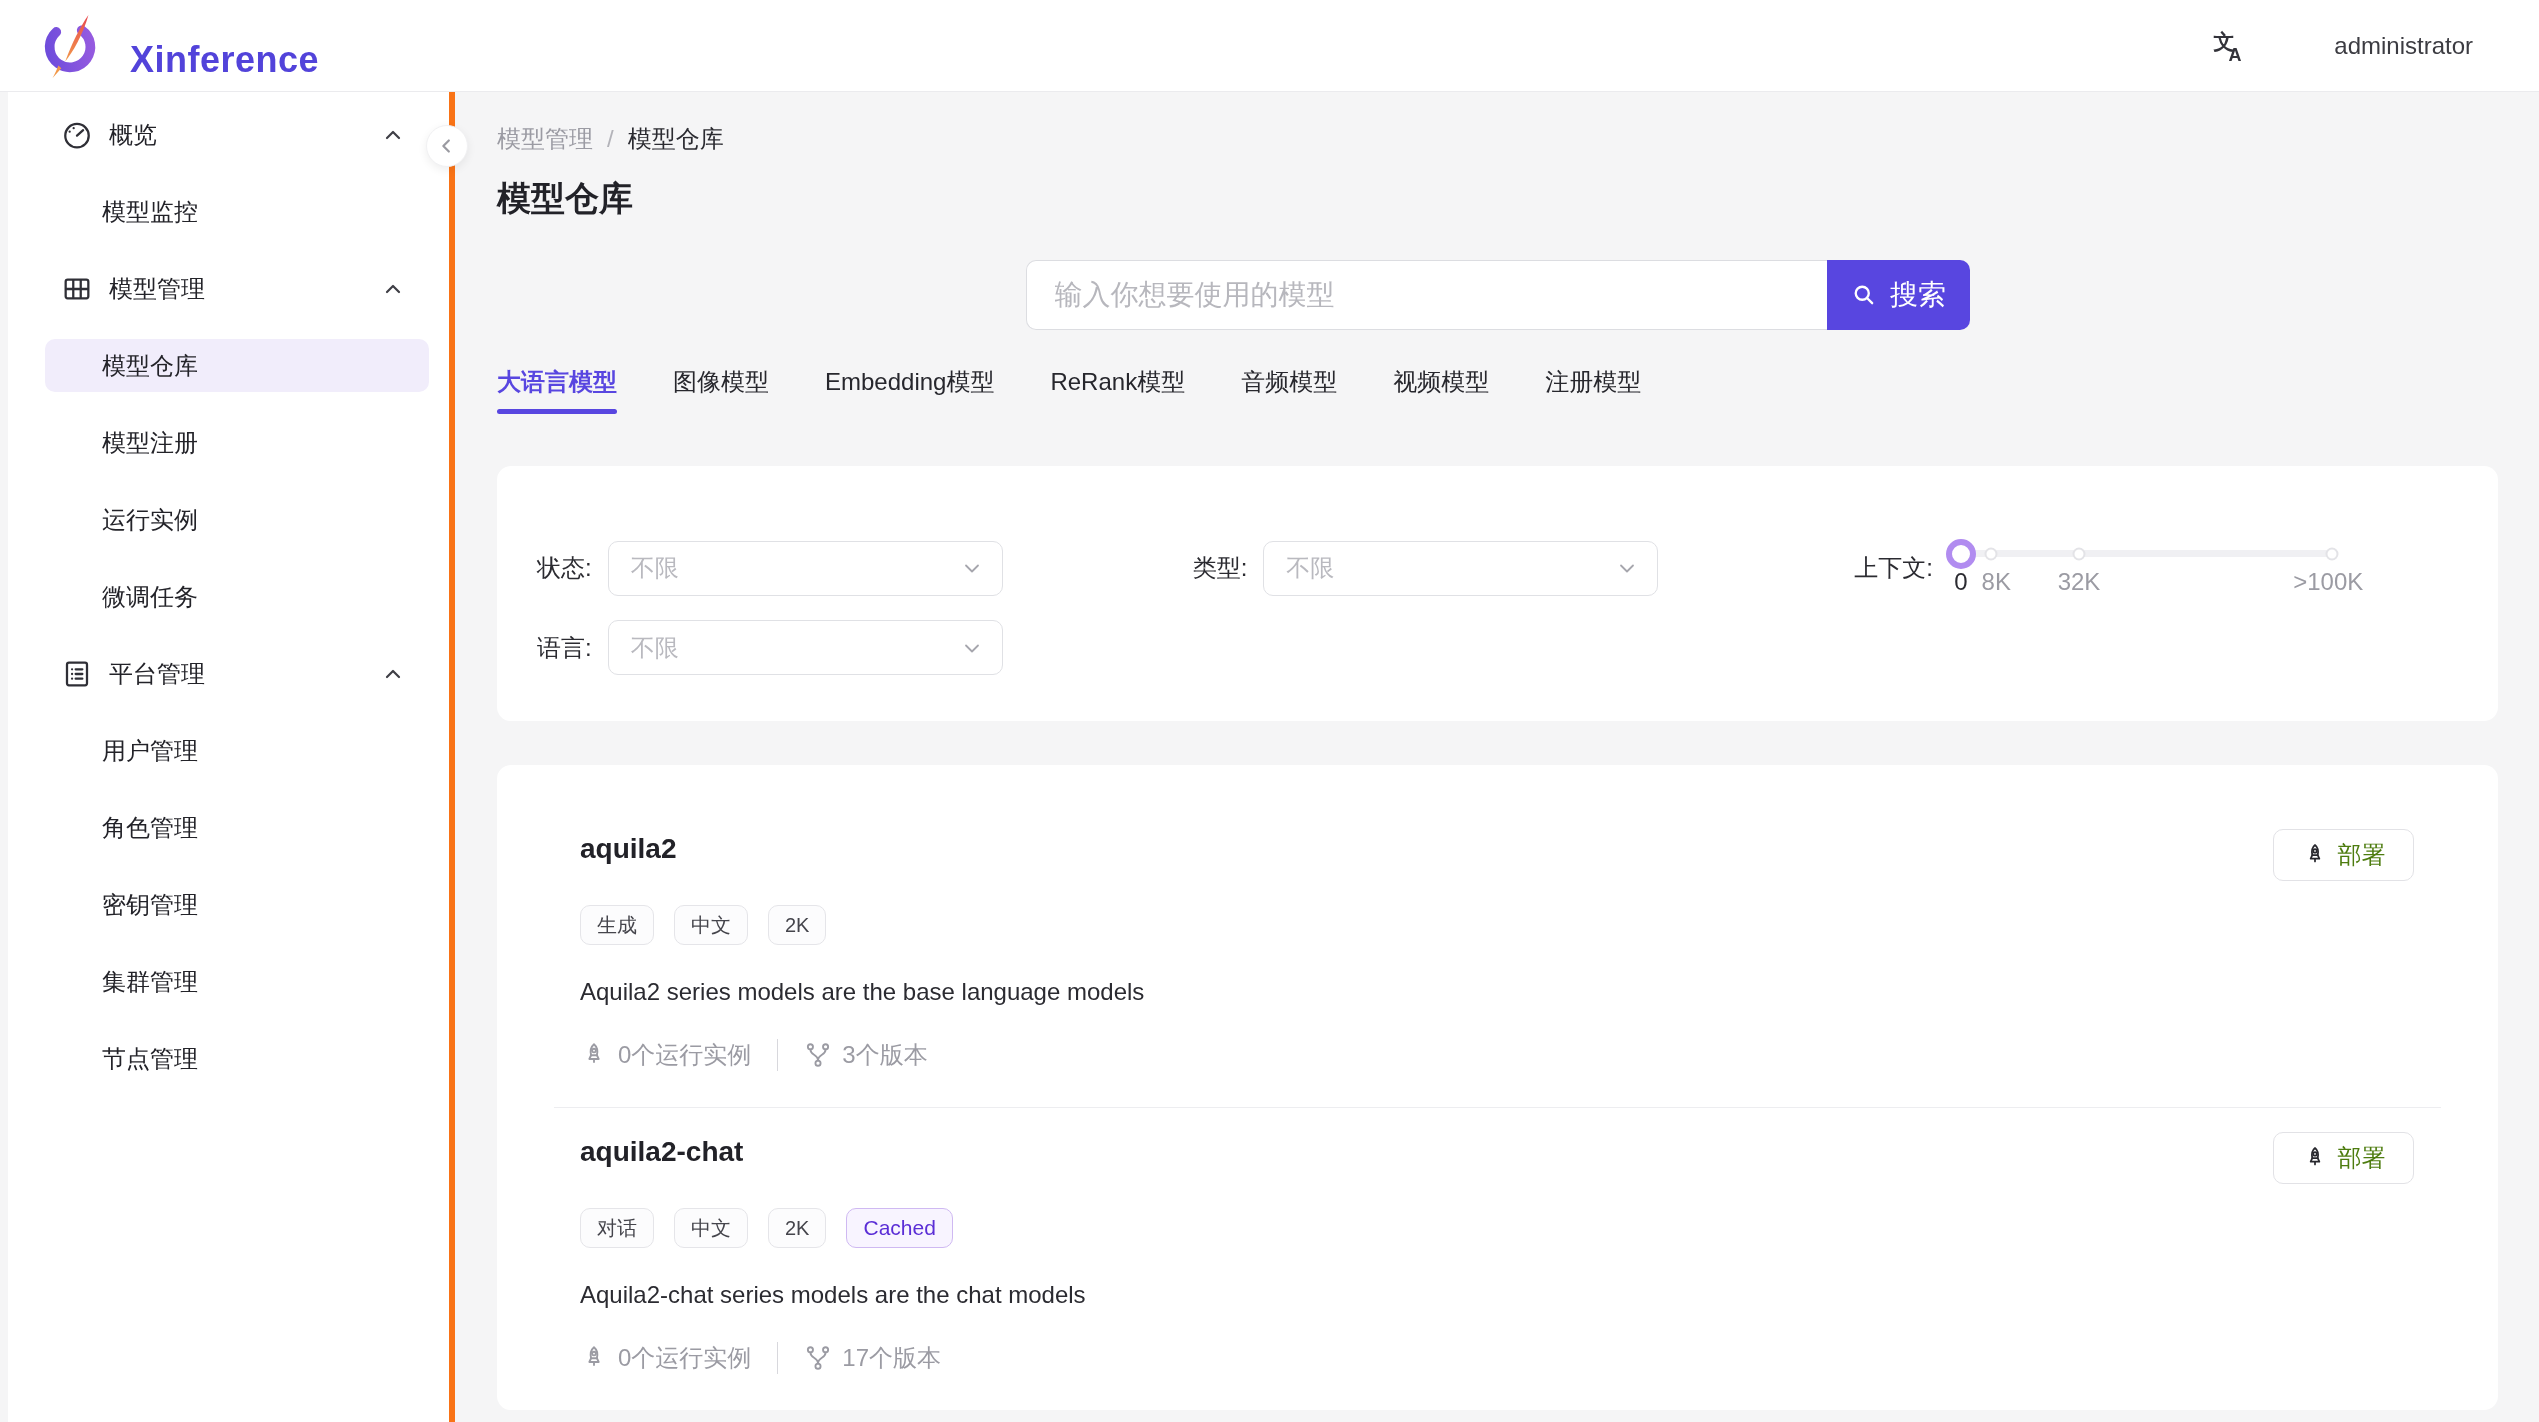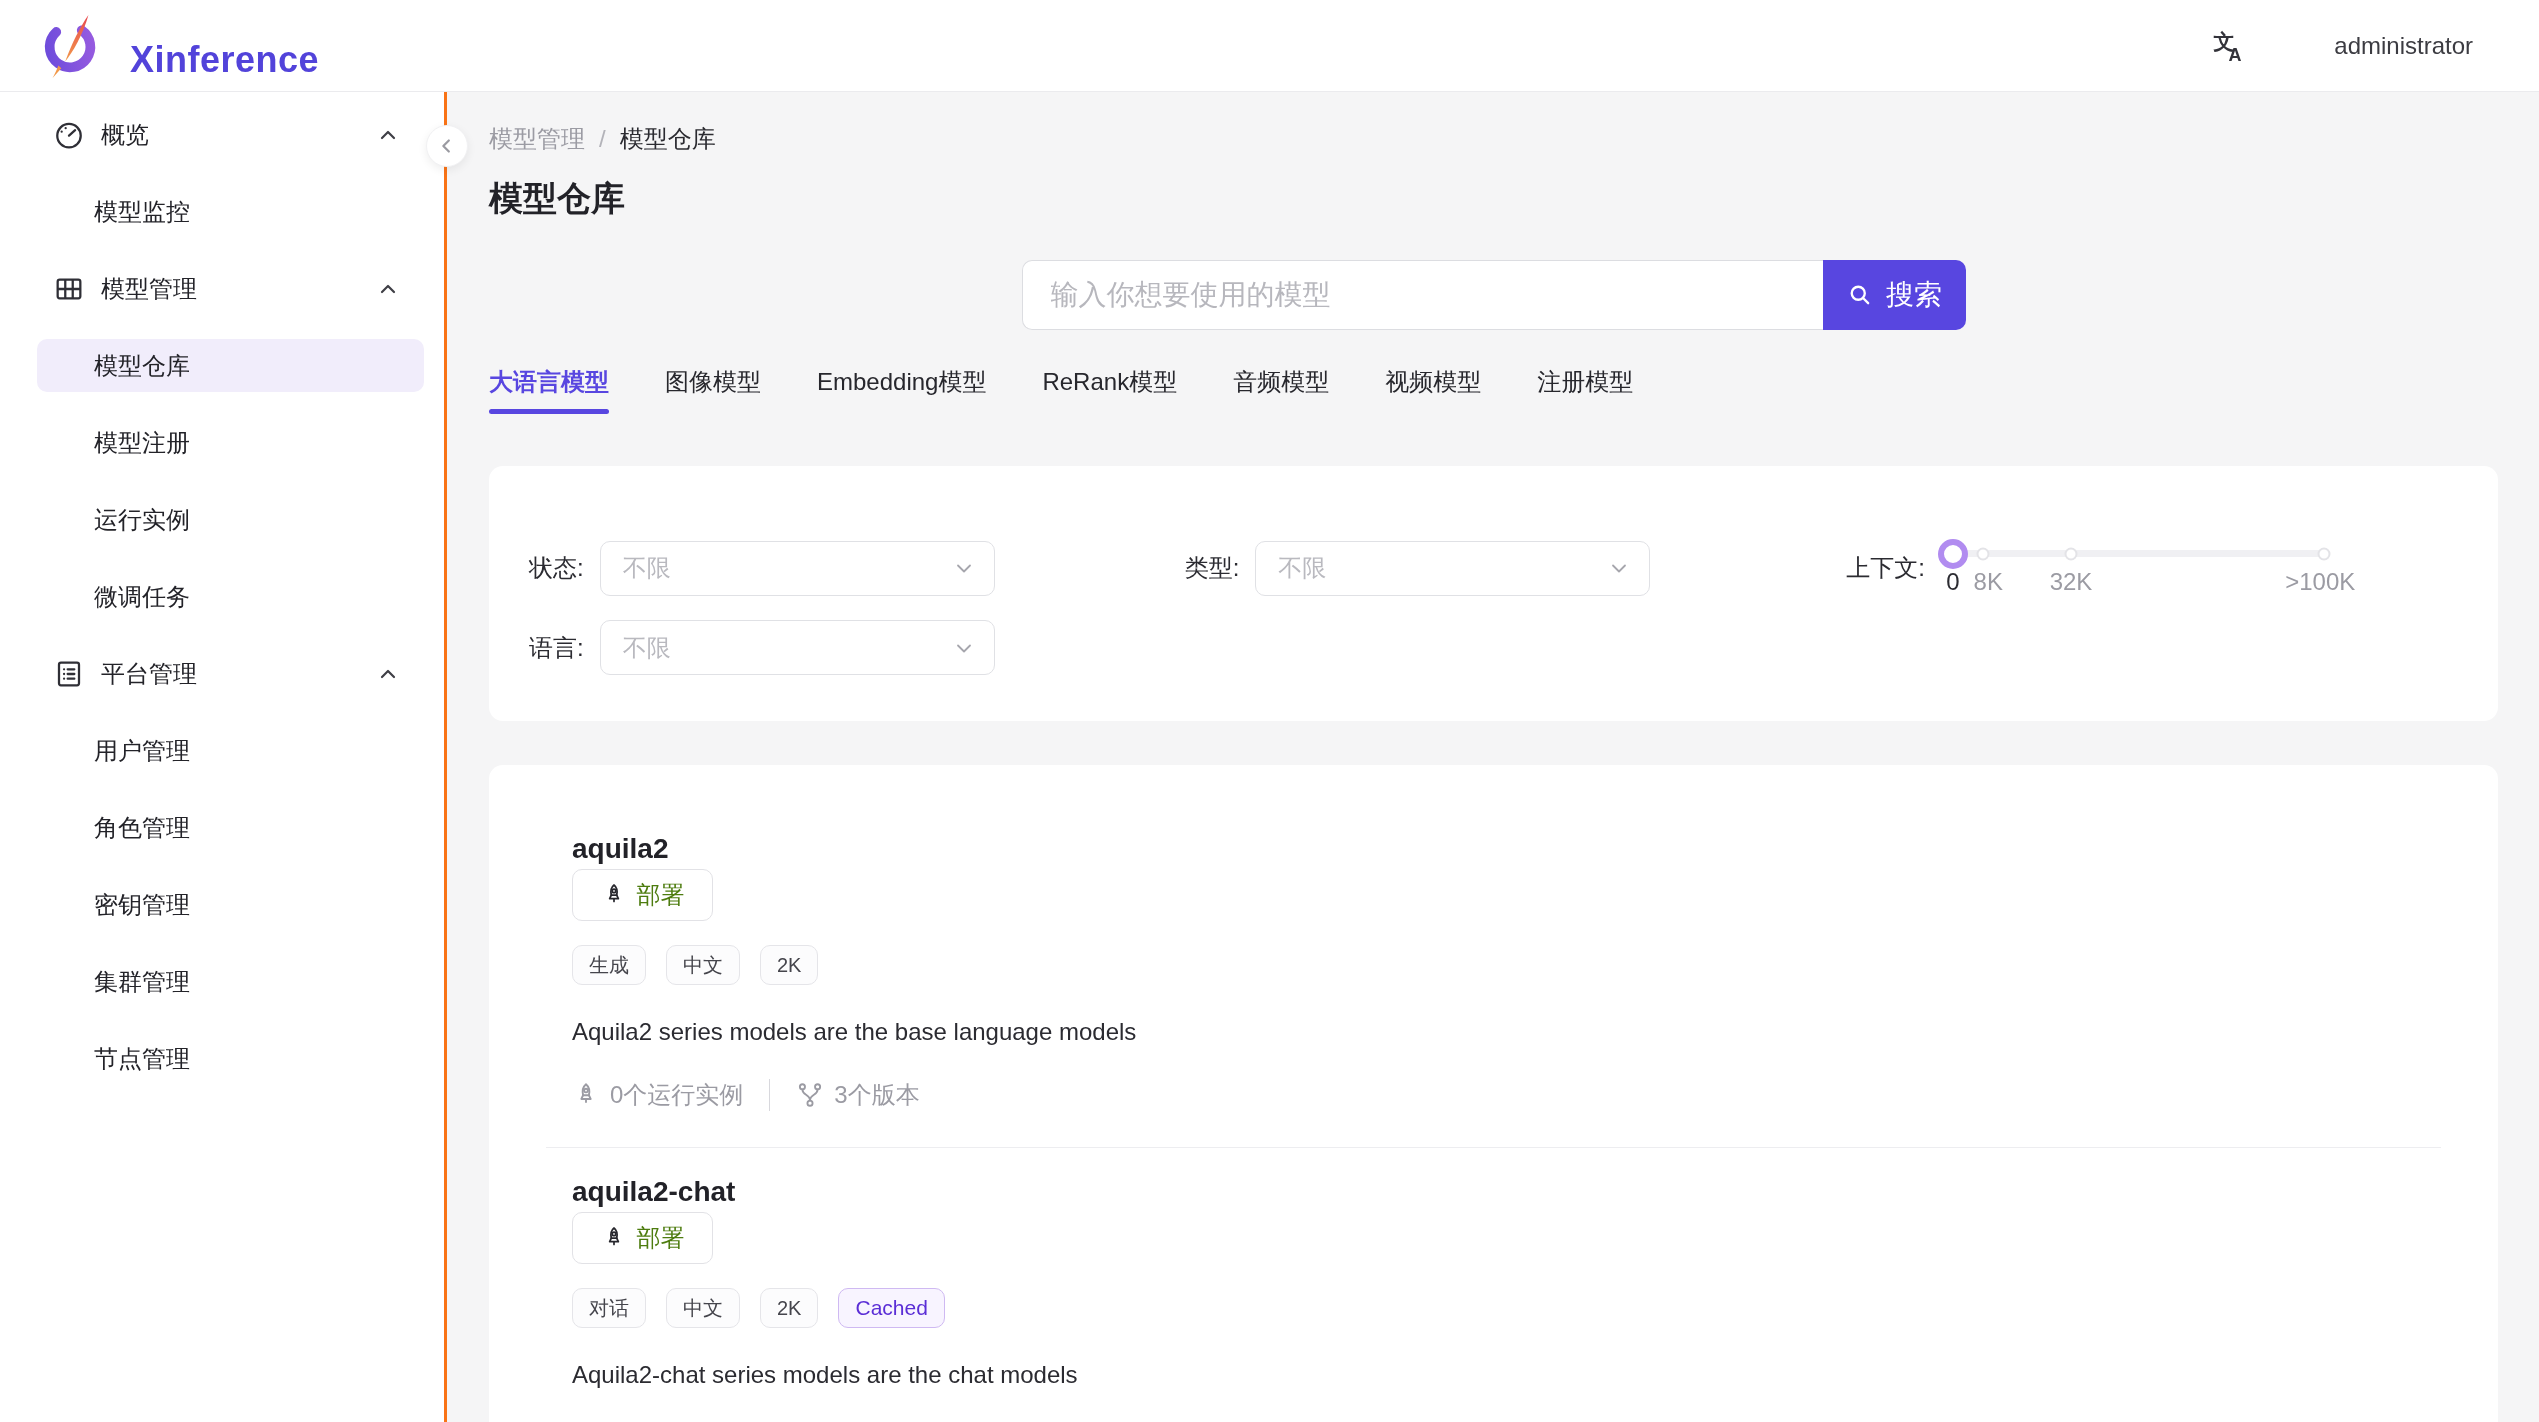--- a/index.html
+++ b/index.html
@@ -19,22 +19,22 @@
   }
   .brand { display:flex; align-items:flex-end; gap:28px; cursor:pointer; }
   .brand-name { font-size:36px; font-weight:700; color:#5243da; letter-spacing:.5px; }
   .header-right { display:flex; align-items:center; gap:86px; }
   .lang-btn { cursor:pointer; }
   .username { font-size:24px; color:#3c3c42; cursor:pointer; }
 
   
   .layout { position:absolute; top:92px; left:0; right:0; bottom:0; display:flex; }
   .sidebar {
-    width:447px; flex:none; background:#fff; border-right:3px solid #f97316;
-    padding-top:16px; position:relative;
+    width:447px; flex:none; background:#fff; border-right:6px solid #f97316;
+    padding-top:16px; position:relative;margin-left:8px;
   }
   .side-group {
     height:53px; display:flex; align-items:center;
     padding:0 44px 0 53px; margin-bottom:24px; cursor:pointer;
   }
   .side-group.gap-top { margin-top:8px; }
   .gicon { width:32px; height:32px; color:#2f2f36; margin-right:16px; flex:none; }
   .glabel { flex:1; font-size:24px; color:#232329; }
   .chev { width:24px; height:24px; color:#3f3f46; flex:none; }
   .side-item {
@@ -118,21 +118,21 @@
   }
   .mark {
     position:absolute; top:32px; font-size:24px; color:#9b9ba3;
     transform:translateX(-50%); white-space:nowrap;
   }
   .mark.zero { color:#2b2b31; }
 
   
   .models-card { margin-top:44px; padding-top:40px; min-height:620px; }
   .model-entry { padding:24px 84px 0 83px; }
-  .m-head { display:flex; justify-content:space-between; align-items:flex-start;flex-direction:column; }
+  .m-head { display:flex; justify-content:space-between; align-items:flex-start; }
   .m-name { font-size:28px; font-weight:700; color:#222228; line-height:40px; cursor:pointer; }
   .deploy-btn {
     width:141px; height:52px; border:1px solid #e2e2e6; border-radius:10px; background:#fff;
     display:flex; align-items:center; justify-content:center; gap:10px;
     font-size:24px; color:#4d7c0f; cursor:pointer; font-family:inherit;
   }
   .m-tags { display:flex; gap:20px; margin-top:24px; }
   .chip {
     height:40px; padding:0 16px; border:1px solid #e5e5e9; background:#fcfcfd;
     border-radius:10px; font-size:20px; color:#45454c;

